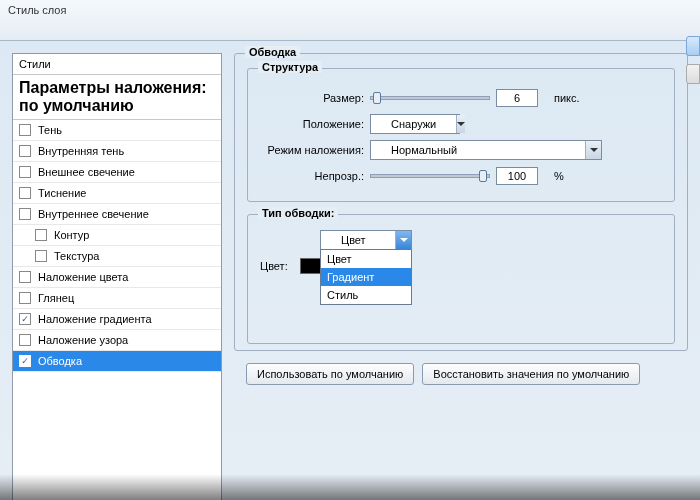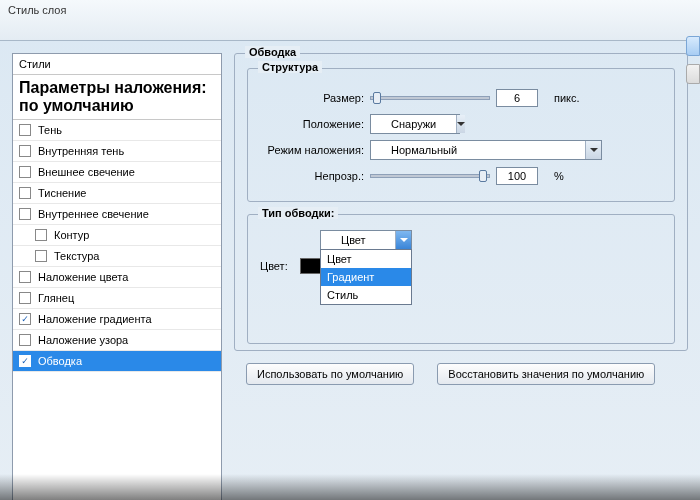--- a/index.html
+++ b/index.html
@@ -29,21 +29,21 @@
 .combo { height: 20px; border: 1px solid #7a8ca0; background: #fff; display: inline-flex; align-items: center; position: relative; }
 .combo .ct { flex: 1; padding: 0 20px; }
 .combo .arr { width: 16px; height: 100%; border-left: 1px solid #a0afc2; background: linear-gradient(180deg,#e8f0f8,#cad6e4); display: flex; align-items: center; justify-content: center; }
 .combo .arr::after { content: ''; border: 4px solid transparent; border-top-color: #333; margin-top: 3px; }
 .combo.active .arr { background: linear-gradient(180deg,#7fb8f0,#3a85d8); }
 .combo.active .arr::after { border-top-color: #fff; }
 .dropdown { position: absolute; top: 18px; left: -1px; right: -1px; background: #fff; border: 1px solid #6a7a90; z-index: 10; }
 .dropdown div { padding: 3px 6px; }
 .dropdown .sel { background: #2a89e8; color: #fff; }
 .swatch { width: 40px; height: 16px; background: #000; border: 1px solid #666; }
-.btnrow { position: absolute; left: 12px; top: 310px; display: flex; gap: 23px; align-items: center; }
+.btnrow { position: absolute; left: 12px; top: 310px; display: flex; gap: 8px; align-items: center; }
 .btn { padding: 4px 10px; background: linear-gradient(180deg,#fdfdfd,#e4e9ef); border: 1px solid #8a9bb0; border-radius: 3px; cursor: default; }
 .right-side-pad { position: absolute; right: 0; top: 36px; width: 14px; }
 .rtbtn { width: 14px; height: 20px; border: 1px solid #7aa6d6; background: linear-gradient(180deg,#d7eafd,#a8cdf3); border-radius: 3px 0 0 3px; margin-bottom: 8px; }
 .rtbtn.gray { background: linear-gradient(180deg,#f2f2f2,#dcdcdc); border-color:#aaa; }
 .bottom-shadow { position: absolute; left:0; right:0; bottom:0; height:26px; background: linear-gradient(180deg, rgba(0,0,0,0) 0%, rgba(0,0,0,0.5) 100%); }
 </style>
 </head>
 <body>
 
 <div class="titlebar">

